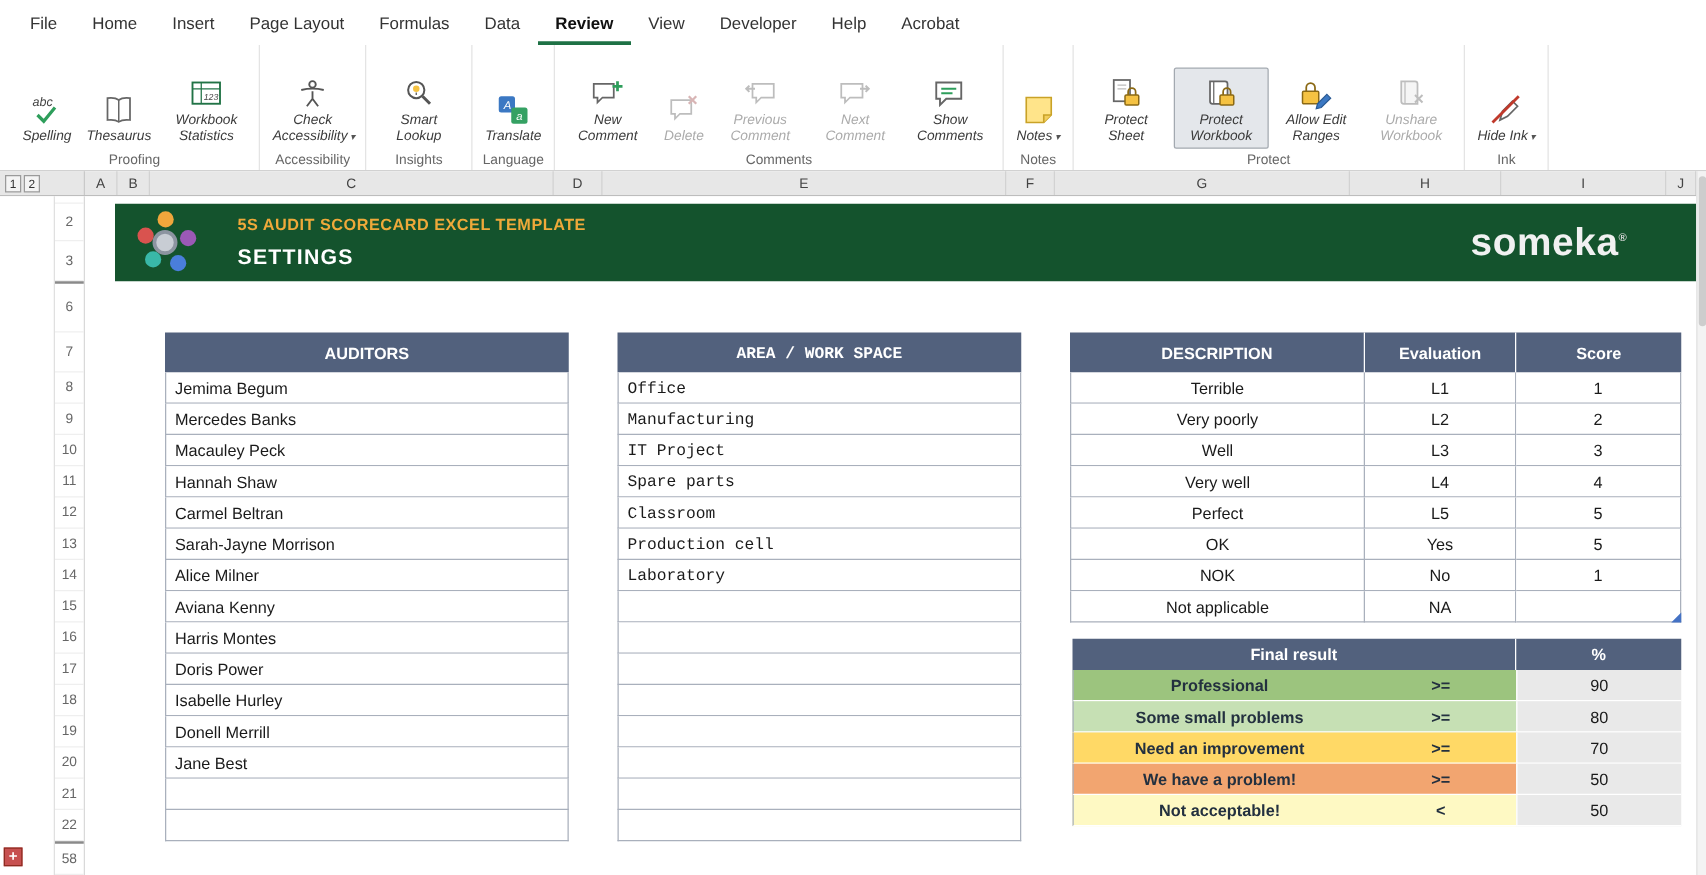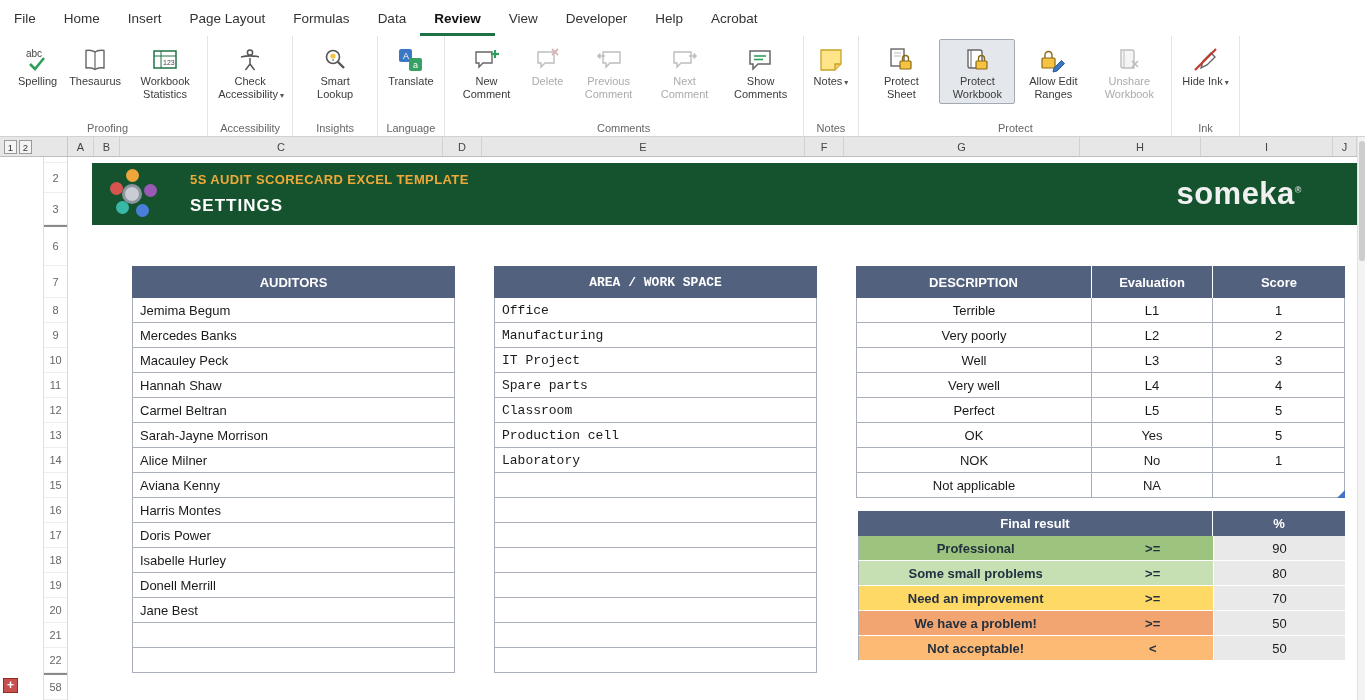--- a/index.html
+++ b/index.html
@@ -1,28 +1,28 @@
 <!DOCTYPE html>
 <html><head>
 <meta charset="utf-8">
 <style>
   * { margin:0; padding:0; box-sizing:border-box; }
   html,body { width:1365px; height:700px; overflow:hidden; }
   body { font-family:"Liberation Sans", sans-serif; background:#fff; color:#222; }
   .app { position:relative; width:1365px; height:700px; background:#fff; }
 
   
-  .menubar { position:absolute; top:0; left:0; width:1365px; height:36px; background:#fff; display:flex; align-items:stretch; }
+  .menubar { position:absolute; top:0; left:0; width:1365px; height:36px; background:#fff; display:flex; align-items:stretch; padding-left:10px; }
   .mtab { display:flex; align-items:center; padding:0 14px; font-size:13.5px; color:#333; cursor:default; position:relative; }
   .mtab.active { font-weight:700; color:#111; box-shadow: inset 0 -3px 0 #1E7145; }
 
   
   .ribbon { position:absolute; top:36px; left:0; width:1365px; height:101px; background:#fff; border-bottom:1px solid #D1D1D1; display:flex; align-items:stretch; padding-left:8px; }
   .rgroup { position:relative; display:flex; flex-direction:column; padding:3px 4px 17px 4px; border-right:1px solid #E4E4E4; }
-  .rbtns { display:flex; align-items:flex-start; height:100%; }
+  .rbtns { display:flex; align-items:flex-end; height:100%;font-style:italic; }
   .rgl { position:absolute; bottom:2px; left:0; right:0; text-align:center; font-size:11px; color:#666; }
   .rbtn { display:flex; flex-direction:column; align-items:center; justify-content:flex-start; padding:5px 5px 2px 5px; min-width:46px; border-radius:2px; border:1px solid transparent; }
   .rbtn.active { background:#E4E7EB; border:1px solid #A3A9B0; }
   .ric { height:30px; display:flex; align-items:center; justify-content:center; }
   .rlabel { font-size:11px; line-height:13px; color:#3B3B3B; text-align:center; max-width:64px; }
   .rbtn.disabled .rlabel { color:#ABABAB; }
   .caret::after { content:"▾"; font-size:8px; color:#555; margin-left:2px; }
 
   
   .colheaders { position:absolute; top:137px; left:0; width:1365px; height:20px; background:#E7E7E7; border-bottom:1px solid #BDBDBD; display:flex; }
@@ -501,21 +501,21 @@
         <div class="fpct">70</div>
       </div>
       <div class="frow">
         <div class="fband" style="background-color: rgb(242, 165, 112);">
           <div class="flabel">We have a problem!</div>
           <div class="fop">&gt;=</div>
         </div>
         <div class="fpct">50</div>
       </div>
       <div class="frow">
-        <div class="fband" style="background-color: #fdba74;">
+        <div class="fband" style="background-color: #fef9c3;">
           <div class="flabel">Not acceptable!</div>
           <div class="fop">&lt;</div>
         </div>
         <div class="fpct">50</div>
       </div>
     </div>
 
   </div>
 
   <div class="vscroll">

